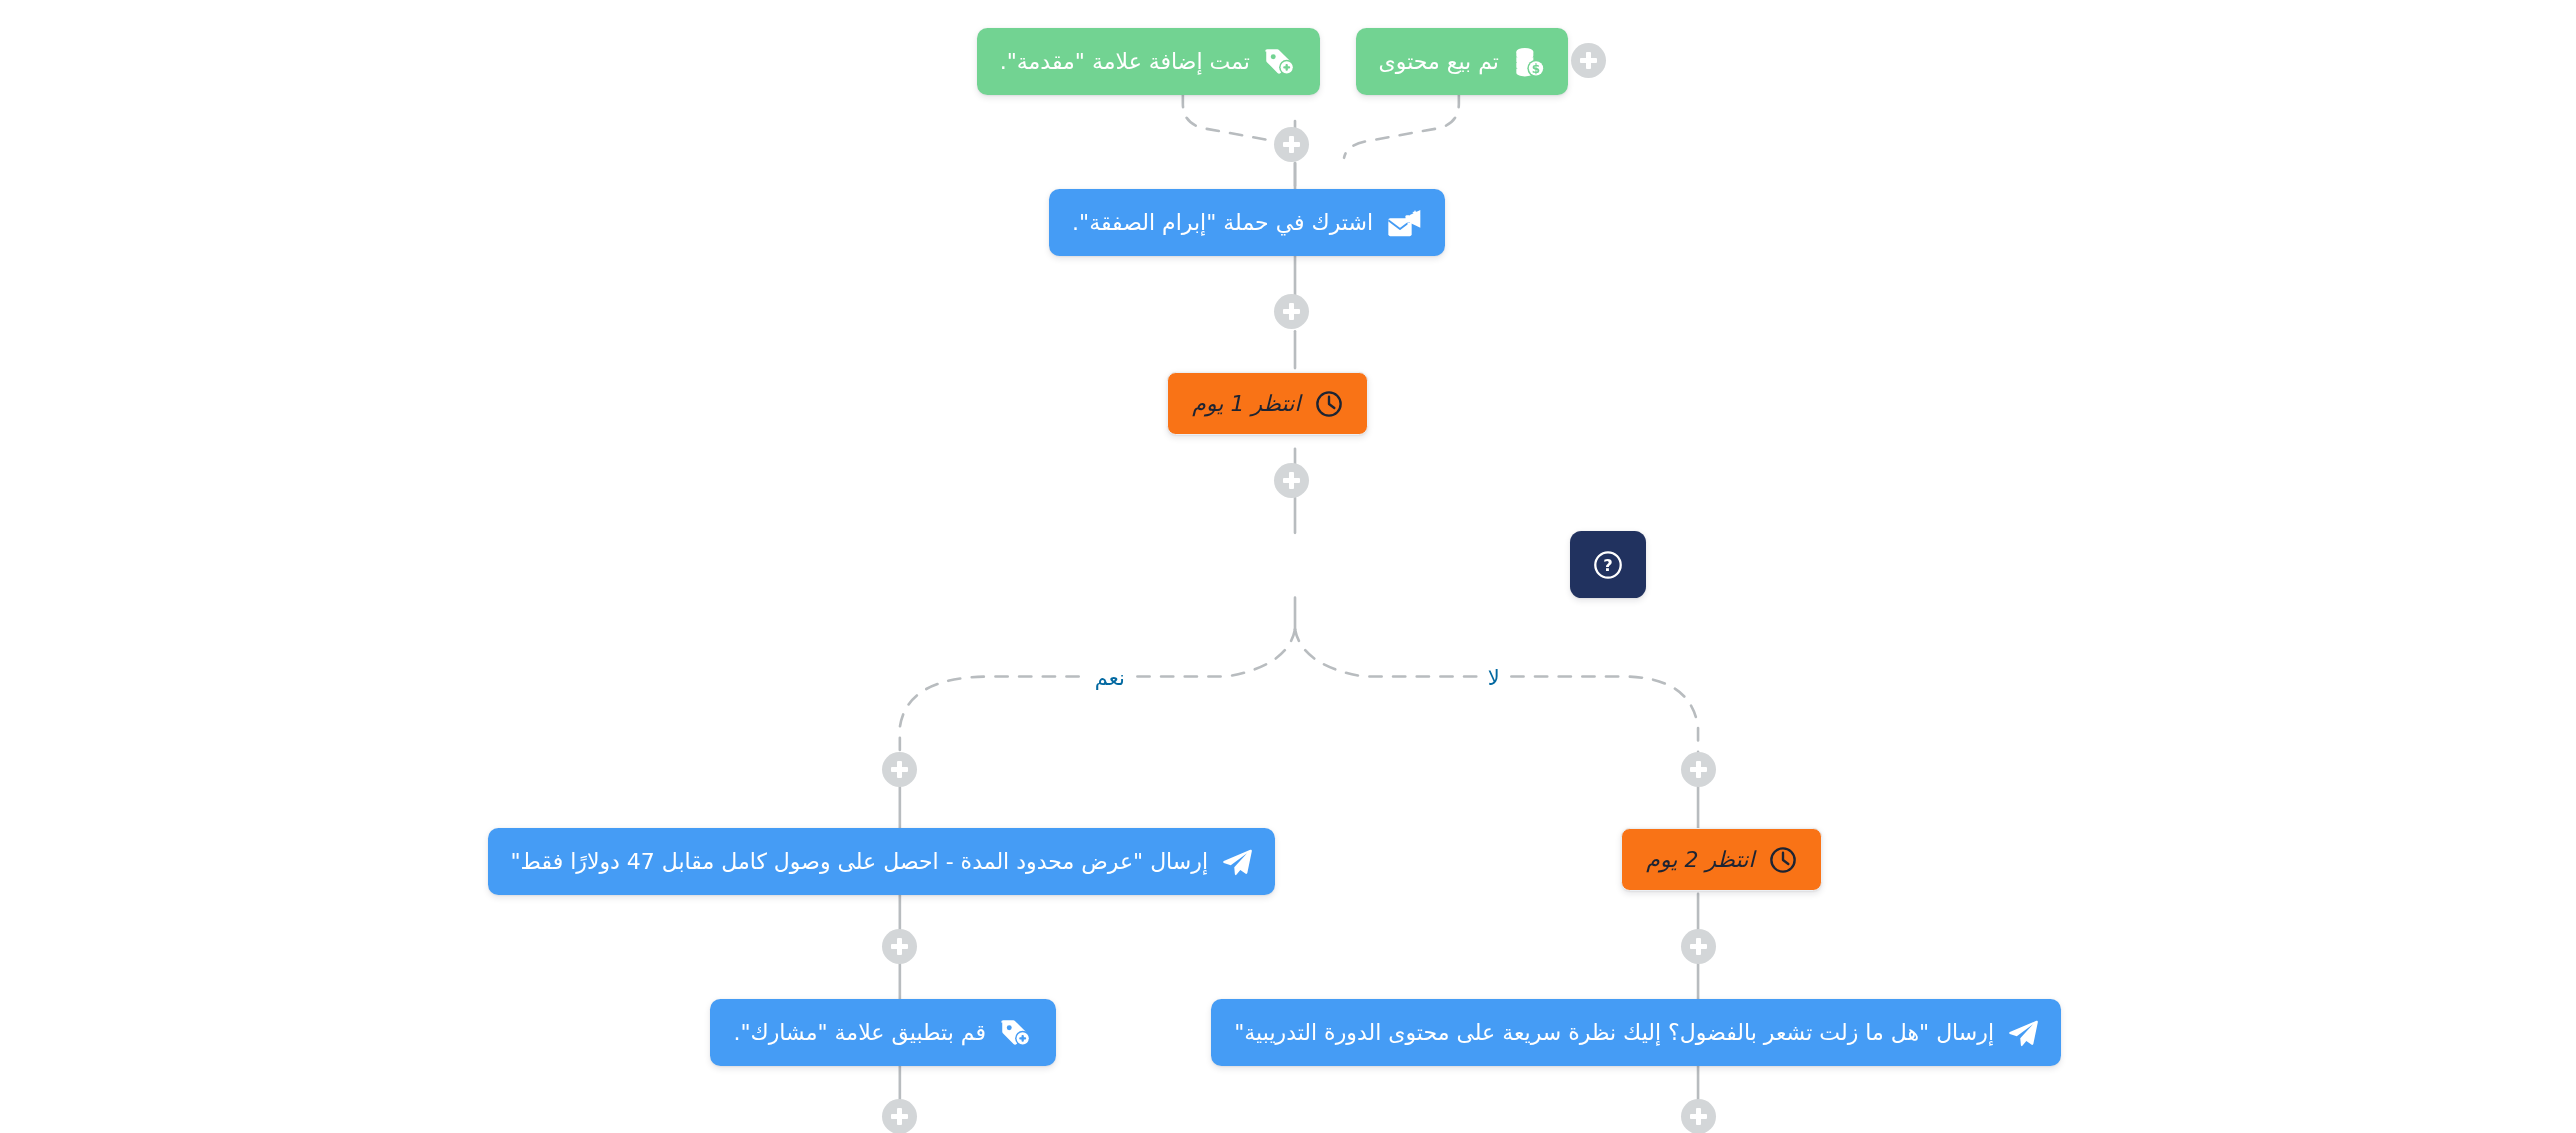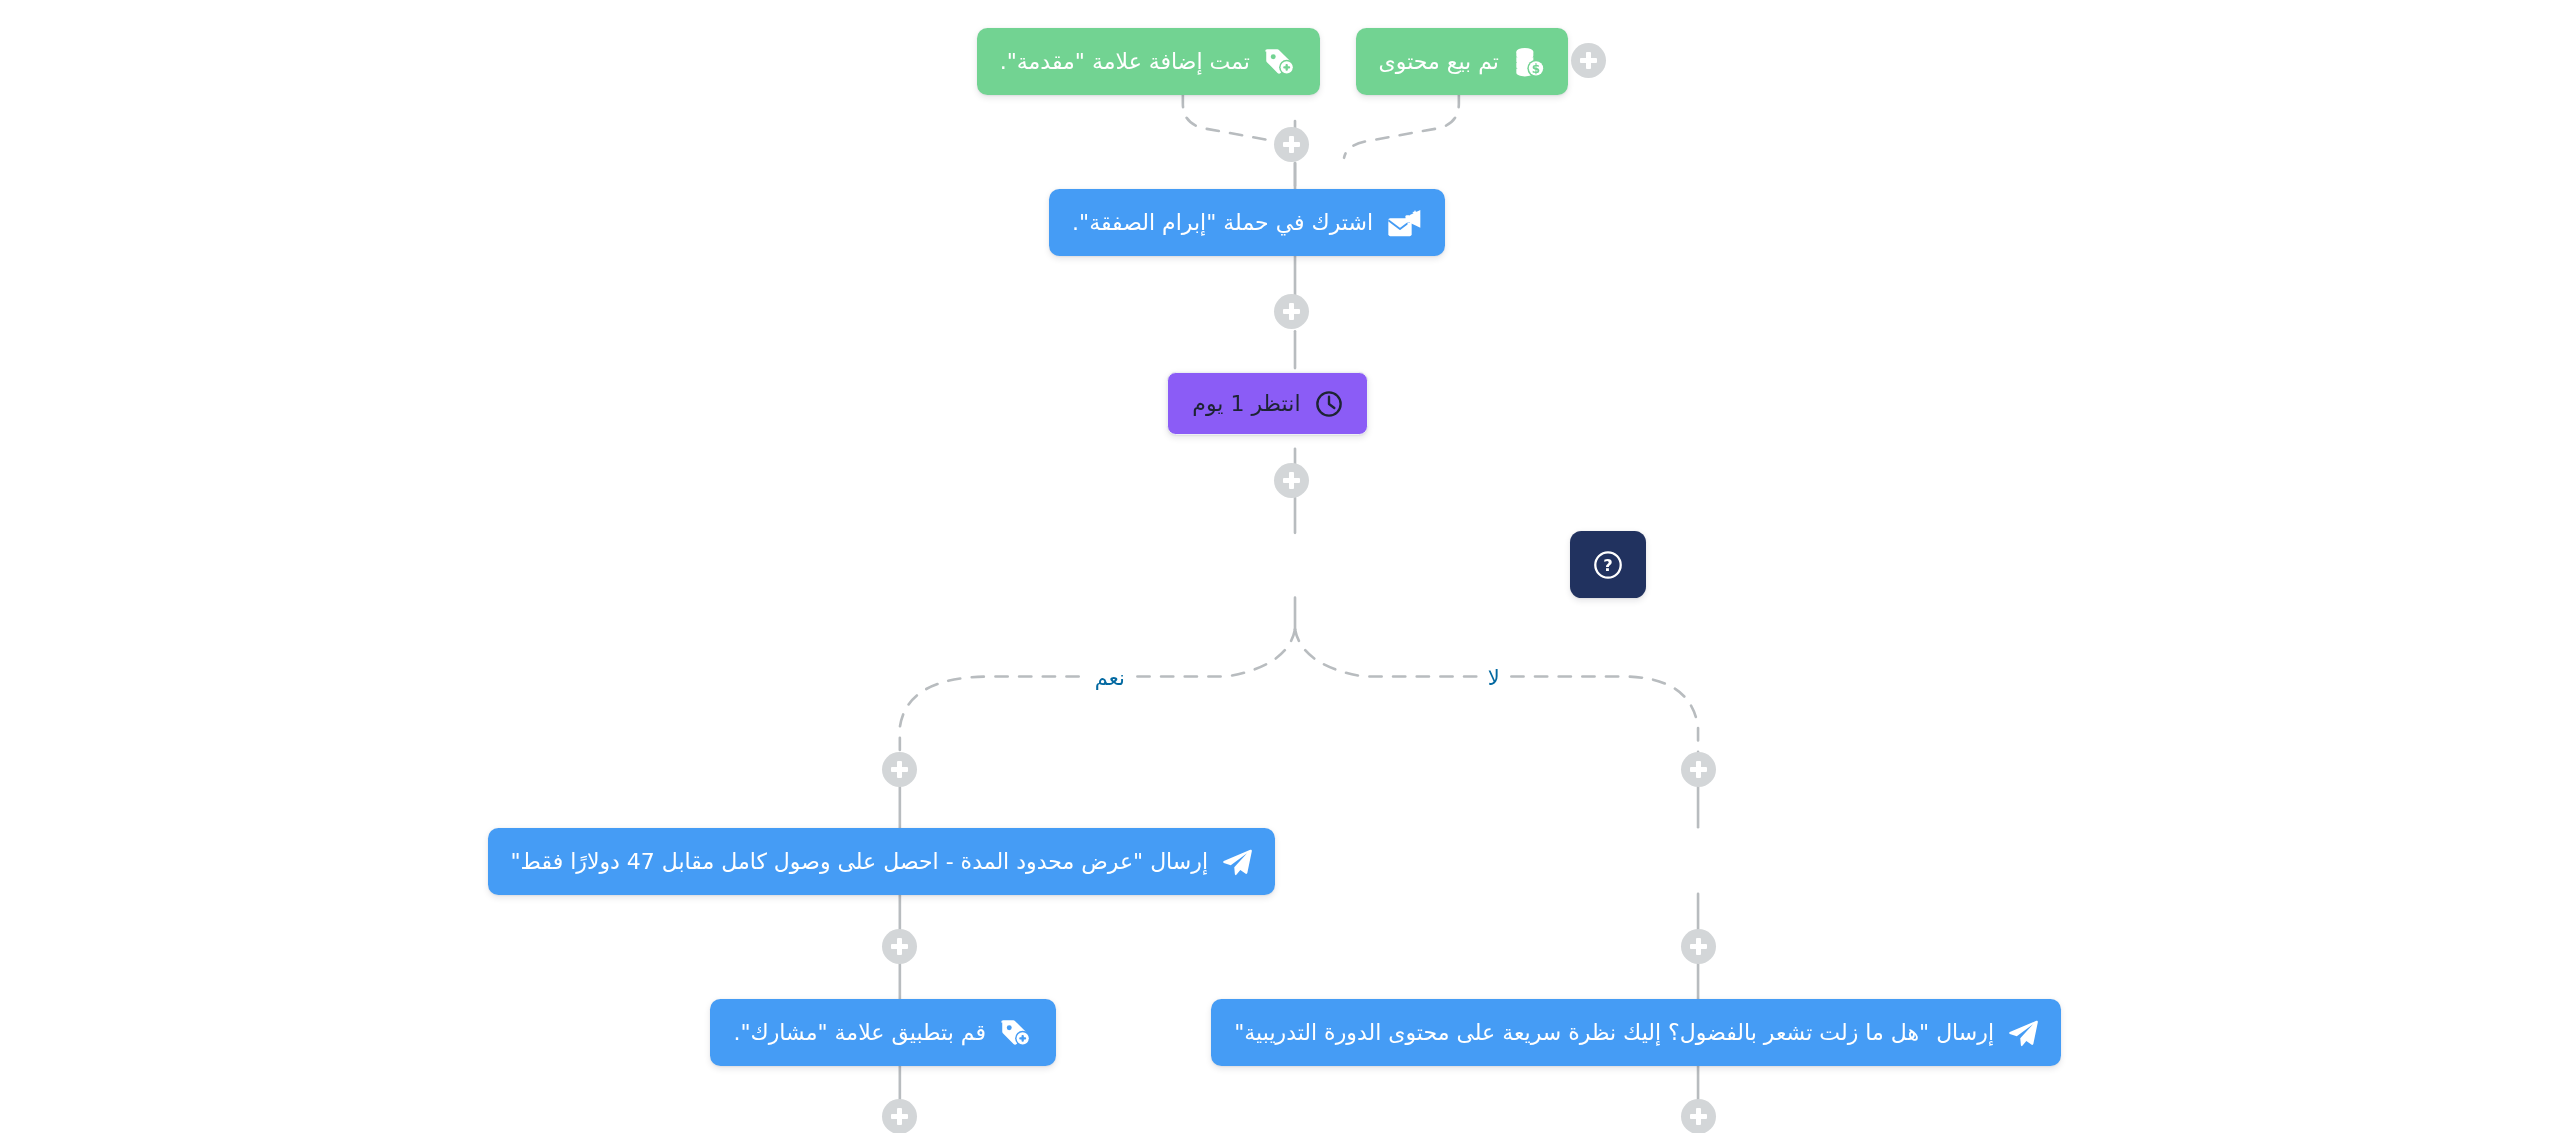--- a/index.html
+++ b/index.html
@@ -67,26 +67,27 @@
 
   .node.trigger {
     background: #72d392;
     color: #ffffff;
   }
   .node.action {
     background: #459cf5;
     color: #ffffff;
   }
   .node.wait {
-    background: #8b5cf6;
+    background: #f97316;
     color: #1d2433;
     border: 0.9px solid #eceff3;
     height: 63px;
     border-radius: 8.8px;
     padding: 0 24.5px;
+    font-style: italic;
   }
   .node.wait .label { font-size: 22px; }
   .node.condition {
     background: #21325f;
     color: #ffffff;
     border-radius: 11.4px;
     height: 67px;
   }
 
   
@@ -269,20 +270,29 @@
         <rect x="26.1" y="19.3" width="2.8" height="8.4" rx="1.2" fill="#459cf5"></rect>
       </svg>
     </span>
     <span class="label">قم بتطبيق علامة "مشارك".</span>
   </div>
 
   <div class="plus" style="top:1099px; left:882px;"></div>
 
   <div class="plus" style="top:752px; left:1681px;"></div>
 
+  <div class="node wait" style="top:828px; right:754px;">
+    <span class="gfx">
+      <svg width="28" height="28" viewBox="0 0 32 32" xmlns="http://www.w3.org/2000/svg">
+        <circle cx="16" cy="16" r="13.3" fill="none" stroke="#1d2433" stroke-width="2.7"></circle>
+        <path d="M16 7.6V16l6.1 4.6" fill="none" stroke="#1d2433" stroke-width="2.7" stroke-linecap="round" stroke-linejoin="round"></path>
+      </svg>
+    </span>
+    <span class="label">انتظر 2 يوم</span>
+  </div>
 
   <div class="plus" style="top:929px; left:1681px;"></div>
 
   <div class="node action" style="top:999px; right:515px;">
     <span class="gfx">
       <svg width="30" height="28" viewBox="0 0 34 32" xmlns="http://www.w3.org/2000/svg">
         <path d="M32.2 2.1 1.9 14.8c-1 .42-.96 1.86.06 2.22l7.9 2.8 18.6-13.7-14.6 15.9.72 8.1c.07.86 1.16 1.2 1.7.53l4.5-5.5 6.2 4.3c.7.48 1.66.08 1.82-.76L34 3.5c.18-1-.87-1.8-1.8-1.4z" fill="#ffffff"></path>
       </svg>
     </span>
     <span class="label">إرسال "هل ما زلت تشعر بالفضول؟ إليك نظرة سريعة على محتوى الدورة التدريبية"</span>

